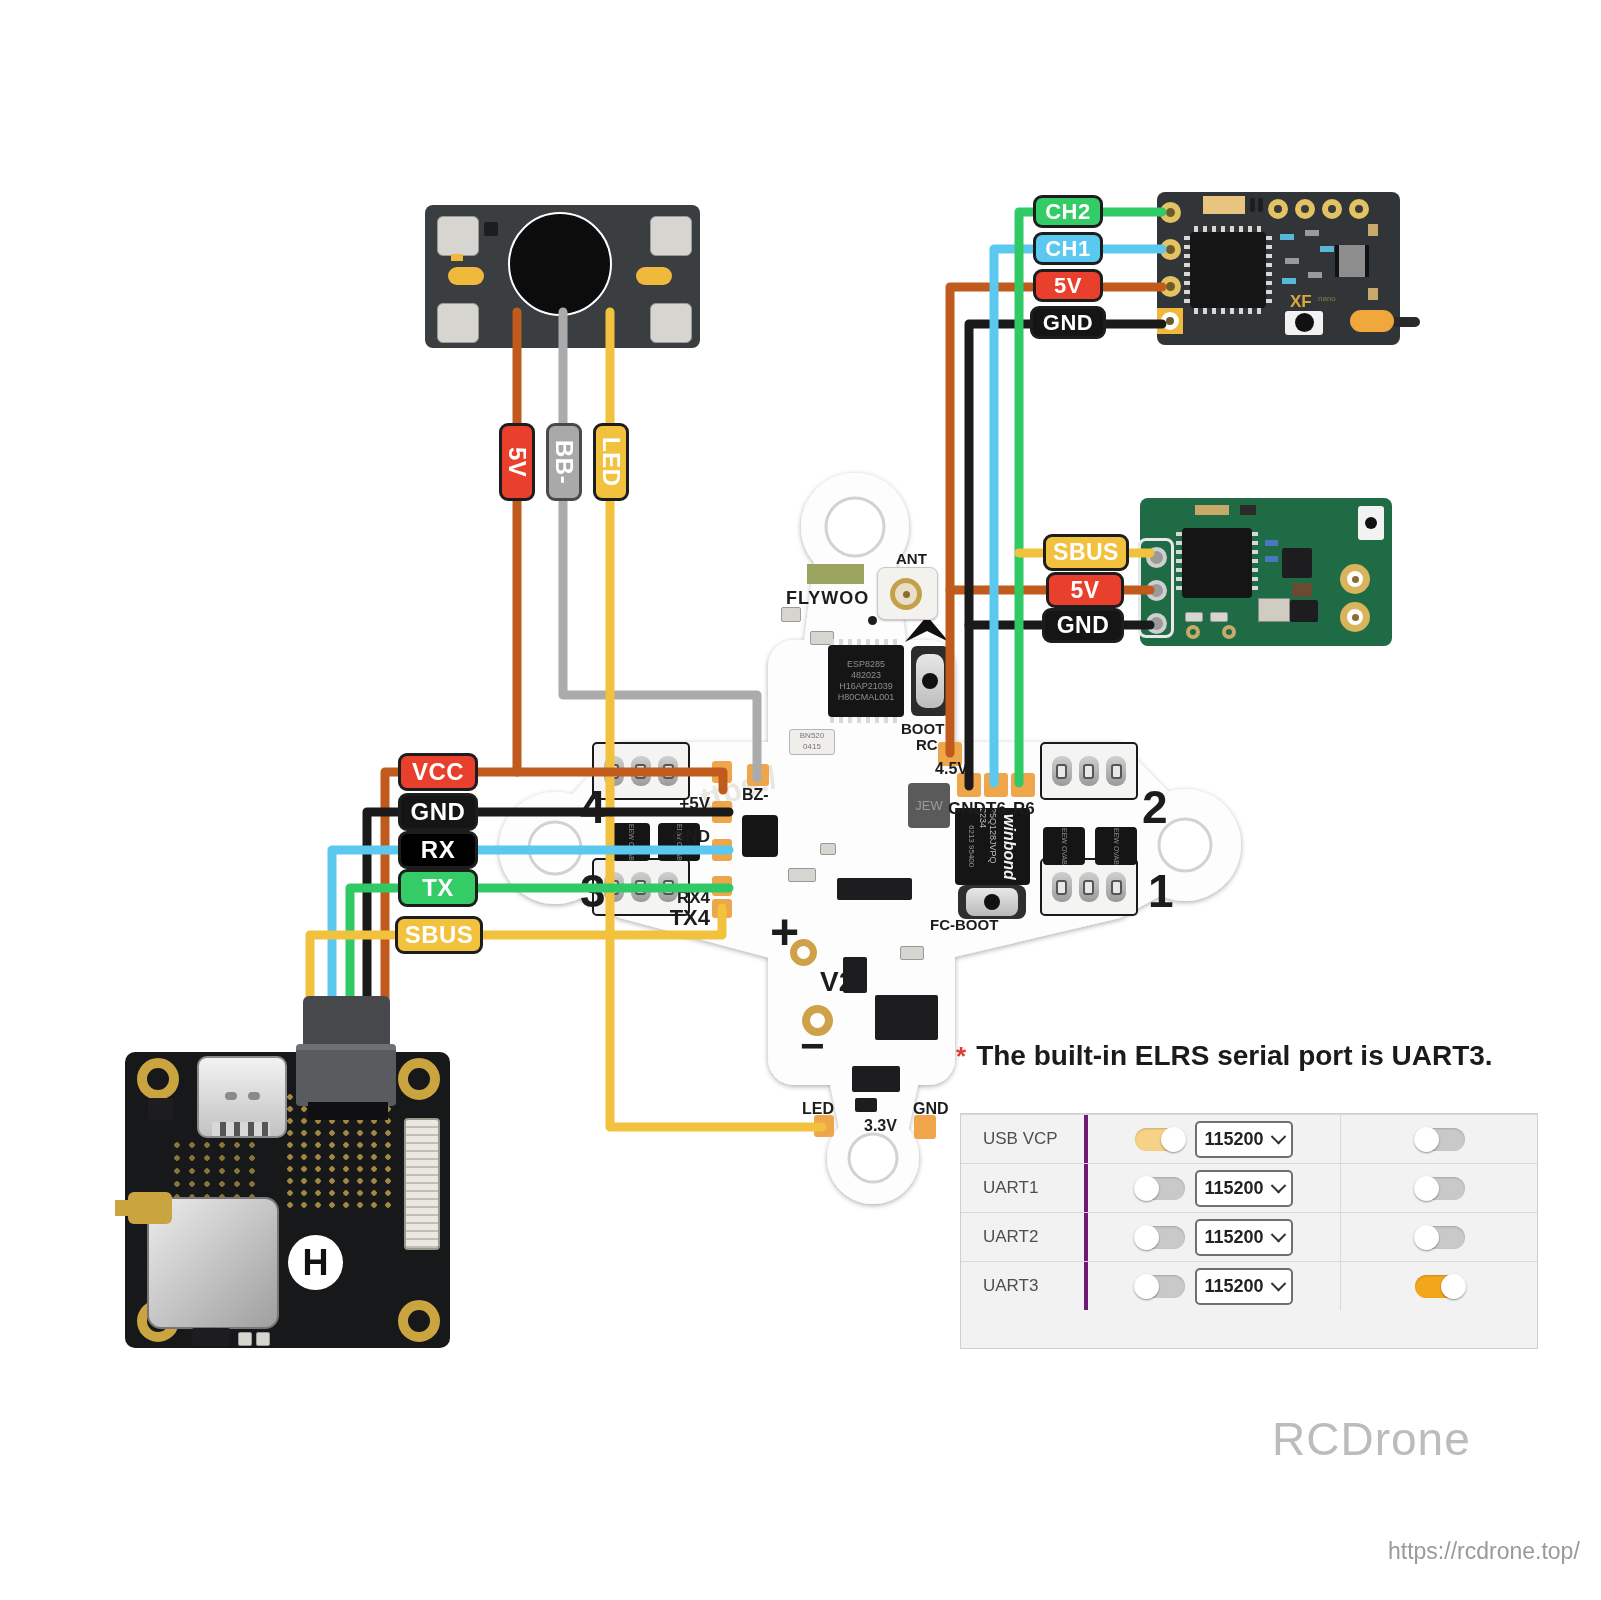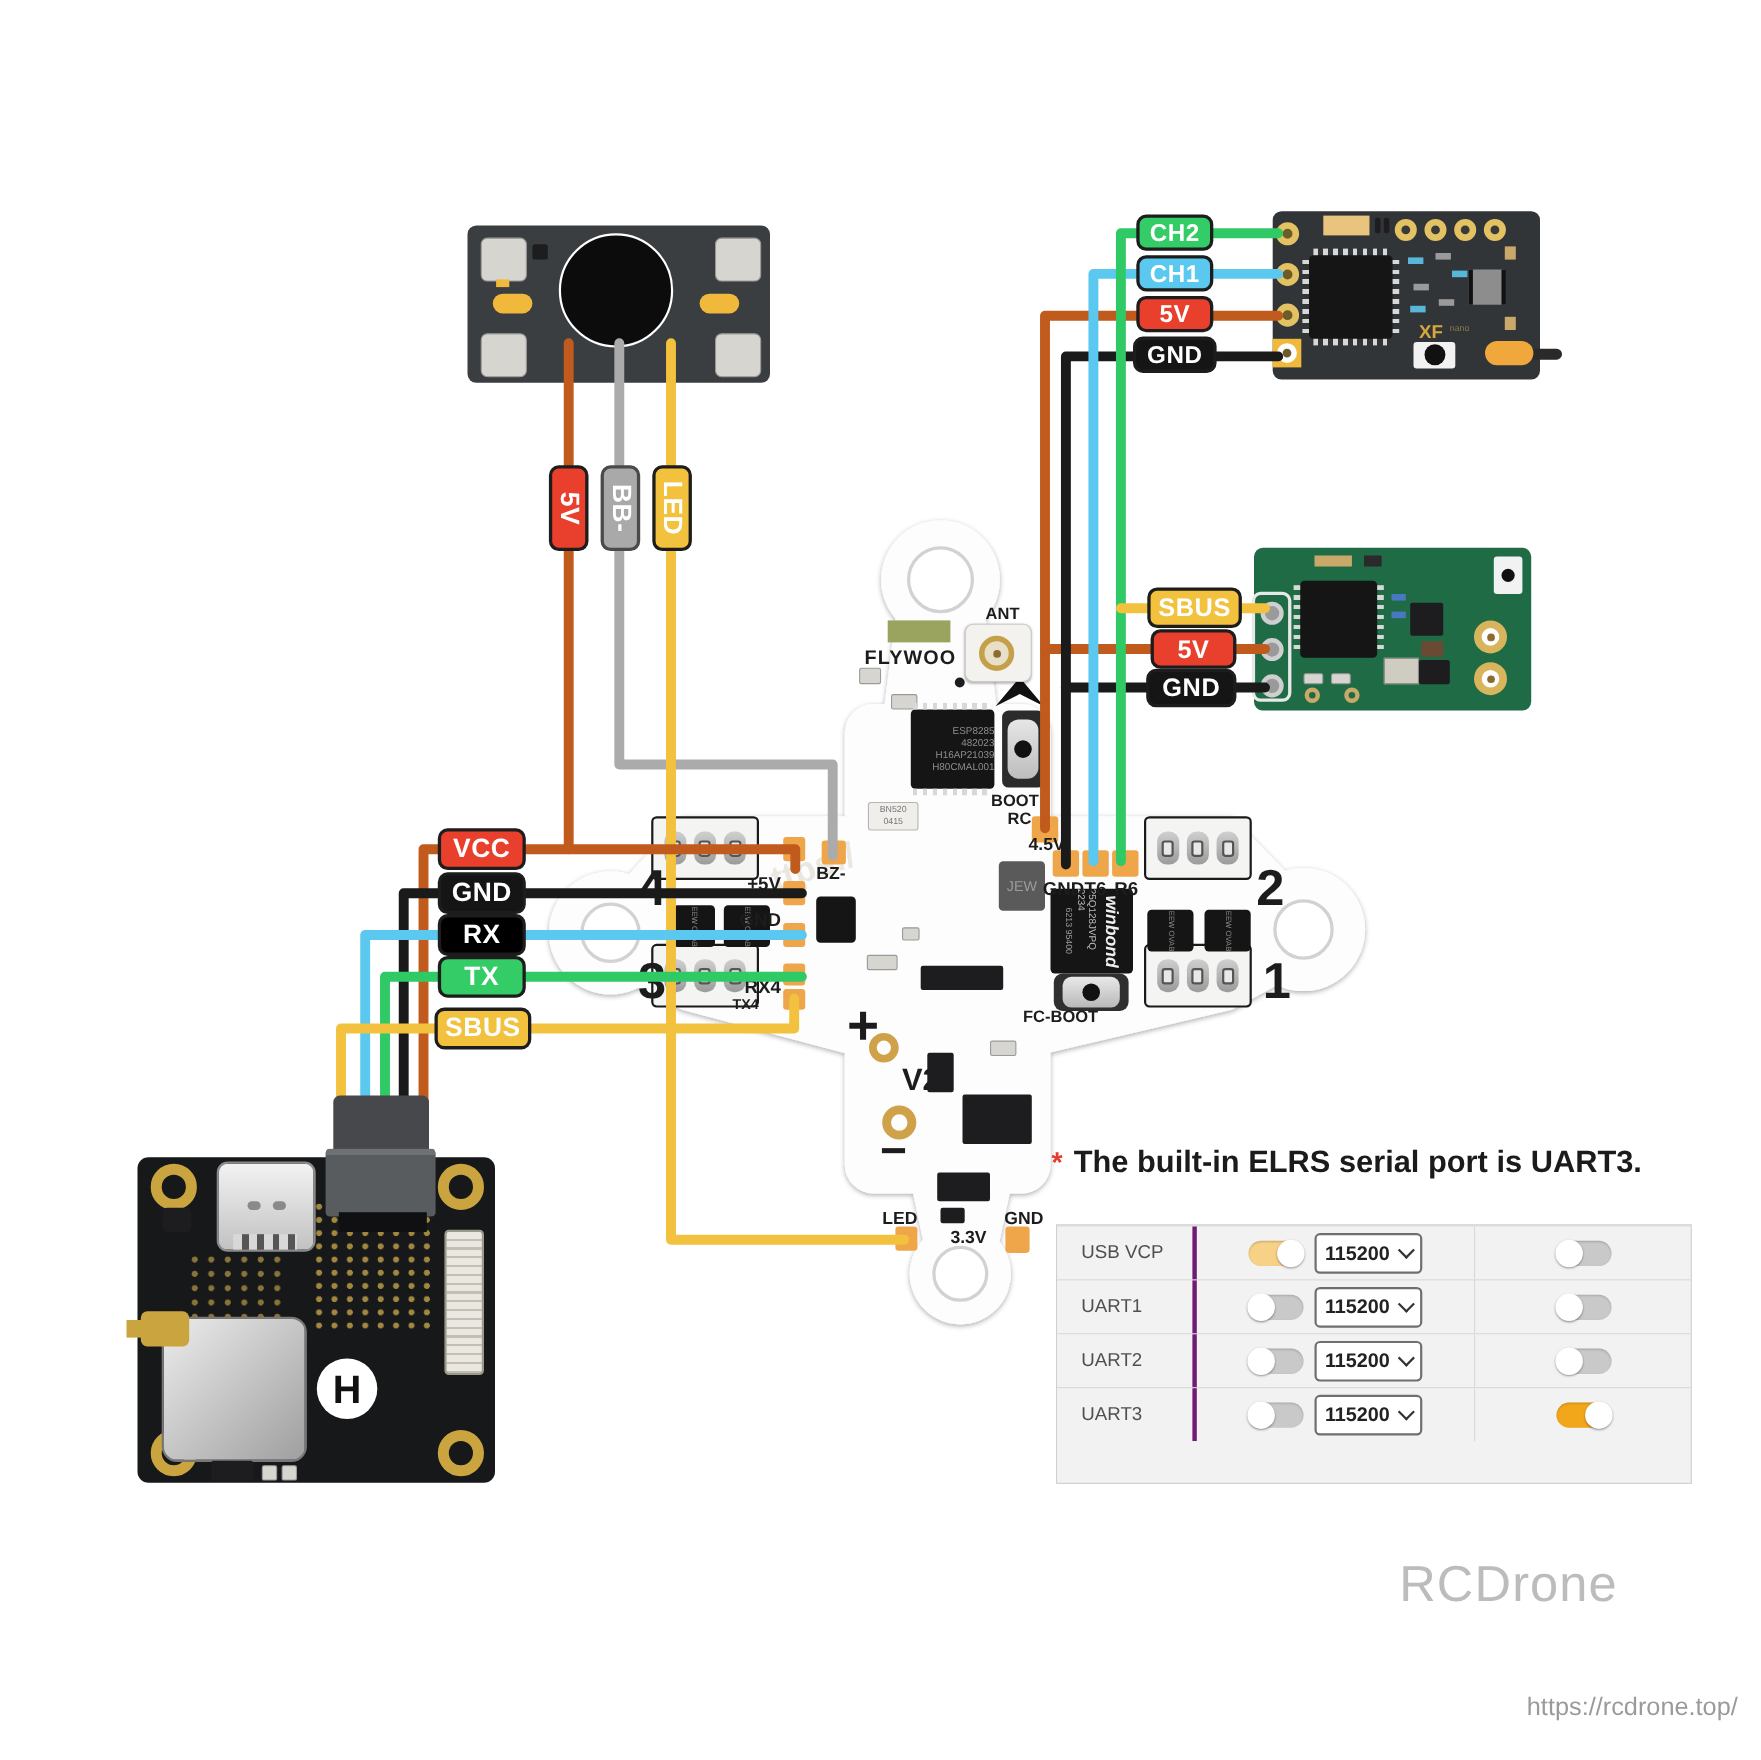--- a/index.html
+++ b/index.html
@@ -9,21 +9,21 @@
   
   .badge{position:absolute;z-index:5;display:flex;align-items:center;justify-content:center;
          color:#fff;font-weight:bold;font-size:24px;border:3px solid #1d1d1d;border-radius:9px;
          box-sizing:border-box;letter-spacing:.5px;}
   .vbadge{writing-mode:vertical-rl;}
   
   .board-dark{position:absolute;z-index:1;background:#3b3e41;border-radius:8px;}
   .board-green{position:absolute;z-index:1;background:#1e6b45;border-radius:8px;}
   .board-black{position:absolute;z-index:1;background:#17181a;border-radius:10px;}
   .chip{position:absolute;background:#151515;border-radius:4px;}
-  .chip-text{color:#8d8d8d;font-size:9px;line-height:11px;text-align:right;width:100%;}
+  .chip-text{color:#8d8d8d;font-size:9px;line-height:11px;text-align:center;width:100%;}
   .pins-h{position:absolute;height:6px;background:repeating-linear-gradient(90deg,#d8d8d8 0 4px,transparent 4px 9px);}
   .pins-v{position:absolute;width:6px;background:repeating-linear-gradient(180deg,#d8d8d8 0 4px,transparent 4px 9px);}
   .goldpad{position:absolute;background:#efa64b;border-radius:3px;z-index:2;}
   .fc-label{position:absolute;z-index:2;color:#1c1c1c;font-weight:bold;}
   .motor-conn{position:absolute;z-index:2;background:#f4f4f2;border:2px solid #1a1a1a;border-radius:5px;
               display:flex;align-items:center;justify-content:space-around;padding:0 6px;box-sizing:border-box;}
   .motor-pin{width:20px;height:30px;background:linear-gradient(180deg,#cfcfcf,#9b9b9b);border-radius:9px;
              display:flex;align-items:center;justify-content:center;}
   .motor-pin:after{content:"";width:7px;height:11px;border:2px solid #555;border-radius:3px;background:#e8e8e8;}
   .ring{position:absolute;border-radius:50%;box-sizing:border-box;z-index:2;}
@@ -119,21 +119,21 @@
   </div>
 
   <div class="goldpad" style="left:712px;top:761px;width:20px;height:22px;"></div>
   <div class="goldpad" style="left:712px;top:801px;width:20px;height:22px;"></div>
   <div class="goldpad" style="left:712px;top:839px;width:20px;height:22px;"></div>
   <div class="goldpad" style="left:712px;top:876px;width:20px;height:20px;"></div>
   <div class="goldpad" style="left:712px;top:899px;width:20px;height:19px;"></div>
   <div class="goldpad" style="left:747px;top:764px;width:22px;height:22px;"></div>
   <div class="fc-label" style="left:666px;top:794px;width:44px;text-align:right;font-size:17px;z-index:3">+5V</div>
   <div class="fc-label" style="left:663px;top:827px;width:47px;text-align:right;font-size:17px;z-index:3">GND</div>
-  <div class="fc-label" style="left:666px;top:905px;width:44px;font-size:13px;z-index:3">TX4</div>
+  <div class="fc-label" style="left:666px;top:905px;width:44px;text-align:right;font-size:22px;z-index:3">TX4</div>
   <div class="fc-label" style="left:666px;top:888px;width:44px;text-align:right;font-size:17px;z-index:3">RX4</div>
   <div class="fc-label" style="left:742px;top:786px;font-size:16px;z-index:3">BZ-</div>
   <div class="chip" style="left:742px;top:815px;width:36px;height:42px;z-index:2"></div>
 
   <div class="goldpad" style="left:938px;top:742px;width:24px;height:24px;"></div>
   <div class="goldpad" style="left:957px;top:773px;width:24px;height:24px;"></div>
   <div class="goldpad" style="left:984px;top:773px;width:24px;height:24px;"></div>
   <div class="goldpad" style="left:1011px;top:773px;width:24px;height:24px;"></div>
   <div class="fc-label" style="left:920px;top:760px;width:48px;text-align:right;font-size:16px;z-index:3">4.5V</div>
   <div class="fc-label" style="left:948px;top:799px;font-size:17px;z-index:3">GND</div>

